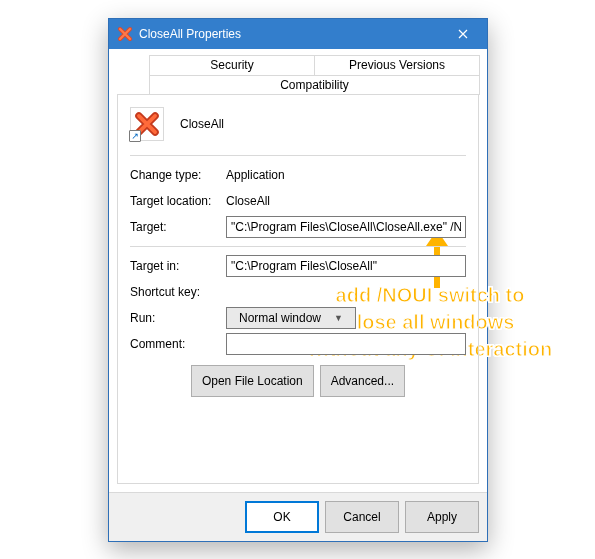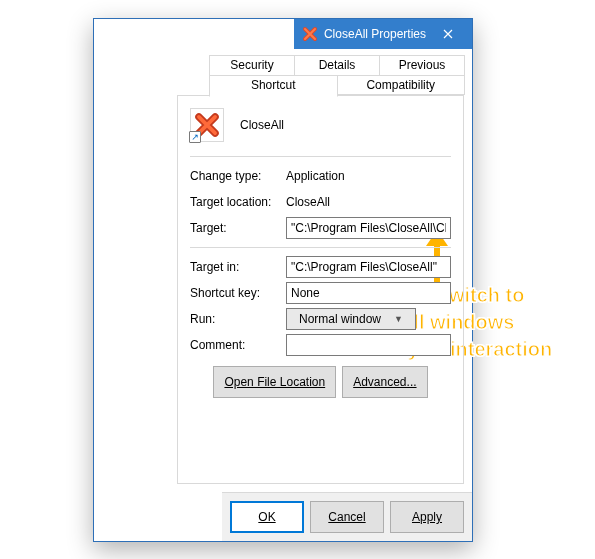--- a/index.html
+++ b/index.html
@@ -7,30 +7,29 @@
     margin: 0;
     width: 595px;
     height: 559px;
     font-family: "Segoe UI", Tahoma, sans-serif;
     font-size: 12px;
     background: #fff;
     position: relative;
   }
   .window {
     position: absolute;
-    left: 93px;
+    left: 108px;
     top: 18px;
     width: 380px;
     height: 524px;
     border: 1px solid #2e6fb7;
     box-shadow: 0 8px 24px rgba(0,0,0,0.3);
     background: #fff;
     display: flex;
     flex-direction: column;
-    align-items: flex-end;
   }
   .titlebar {
     height: 30px;
     background: #337ecc;
     color: #fff;
     display: flex;
     align-items: center;
     padding: 0 2px 0 8px;
   }
   .title-icon {
@@ -145,21 +144,20 @@
   }
   .btn {
     height: 32px;
     padding: 12px 10px;
     border: 1px solid #adadad;
     background: #e1e1e1;
     font-size: 12px;
     font-family: inherit;
     display: flex; align-items: center; justify-content: center;
     min-width: 70px;
-    text-decoration: underline;
   }
   .dlg-buttons {
     display: flex;
     justify-content: flex-end;
     gap: 6px;
     padding: 8px;
     background: #f0f0f0;
     border-top: 1px solid #d9d9d9;
   }
   .dlg-buttons .btn { min-width: 74px; }
@@ -235,25 +233,23 @@
       <svg width="10" height="10" viewBox="0 0 10 10">
         <path d="M1 1 L9 9 M9 1 L1 9" stroke="#fff" stroke-width="1.2"></path>
       </svg>
     </div>
   </div>
 
   <div class="content">
     <div class="tabs">
       <div class="tabrow tabrow1">
         <div class="tab">Security</div>
-        <div class="tab">Details</div>
         <div class="tab">Previous Versions</div>
       </div>
       <div class="tabrow tabrow2">
-        <div class="tab active">Shortcut</div>
         <div class="tab">Compatibility</div>
       </div>
     </div>
 
     <div class="tabpanel">
       <div class="app-row">
         <div class="app-icon">
           <svg width="26" height="26" viewBox="0 0 16 16">
             <path d="M3 3 L13 13 M13 3 L3 13" stroke="#c53a1d" stroke-width="4.5" stroke-linecap="round"></path>
             <path d="M3 3 L13 13 M13 3 L3 13" stroke="#ff6a3a" stroke-width="2.2" stroke-linecap="round"></path>
@@ -279,21 +275,20 @@
       </div>
 
       <div class="sep"></div>
 
       <div class="field-row">
         <span class="field-label">Target in:</span>
         <input class="field-input" value="&quot;C:\Program Files\CloseAll&quot;" style="">
       </div>
       <div class="field-row">
         <span class="field-label">Shortcut key:</span>
-        <input class="field-input" value="None" style="">
       </div>
       <div class="field-row">
         <span class="field-label">Run:</span>
         <div class="field-select">
           <span>Normal window</span>
           <span class="chev">▼</span>
         </div>
       </div>
       <div class="field-row">
         <span class="field-label">Comment:</span>

